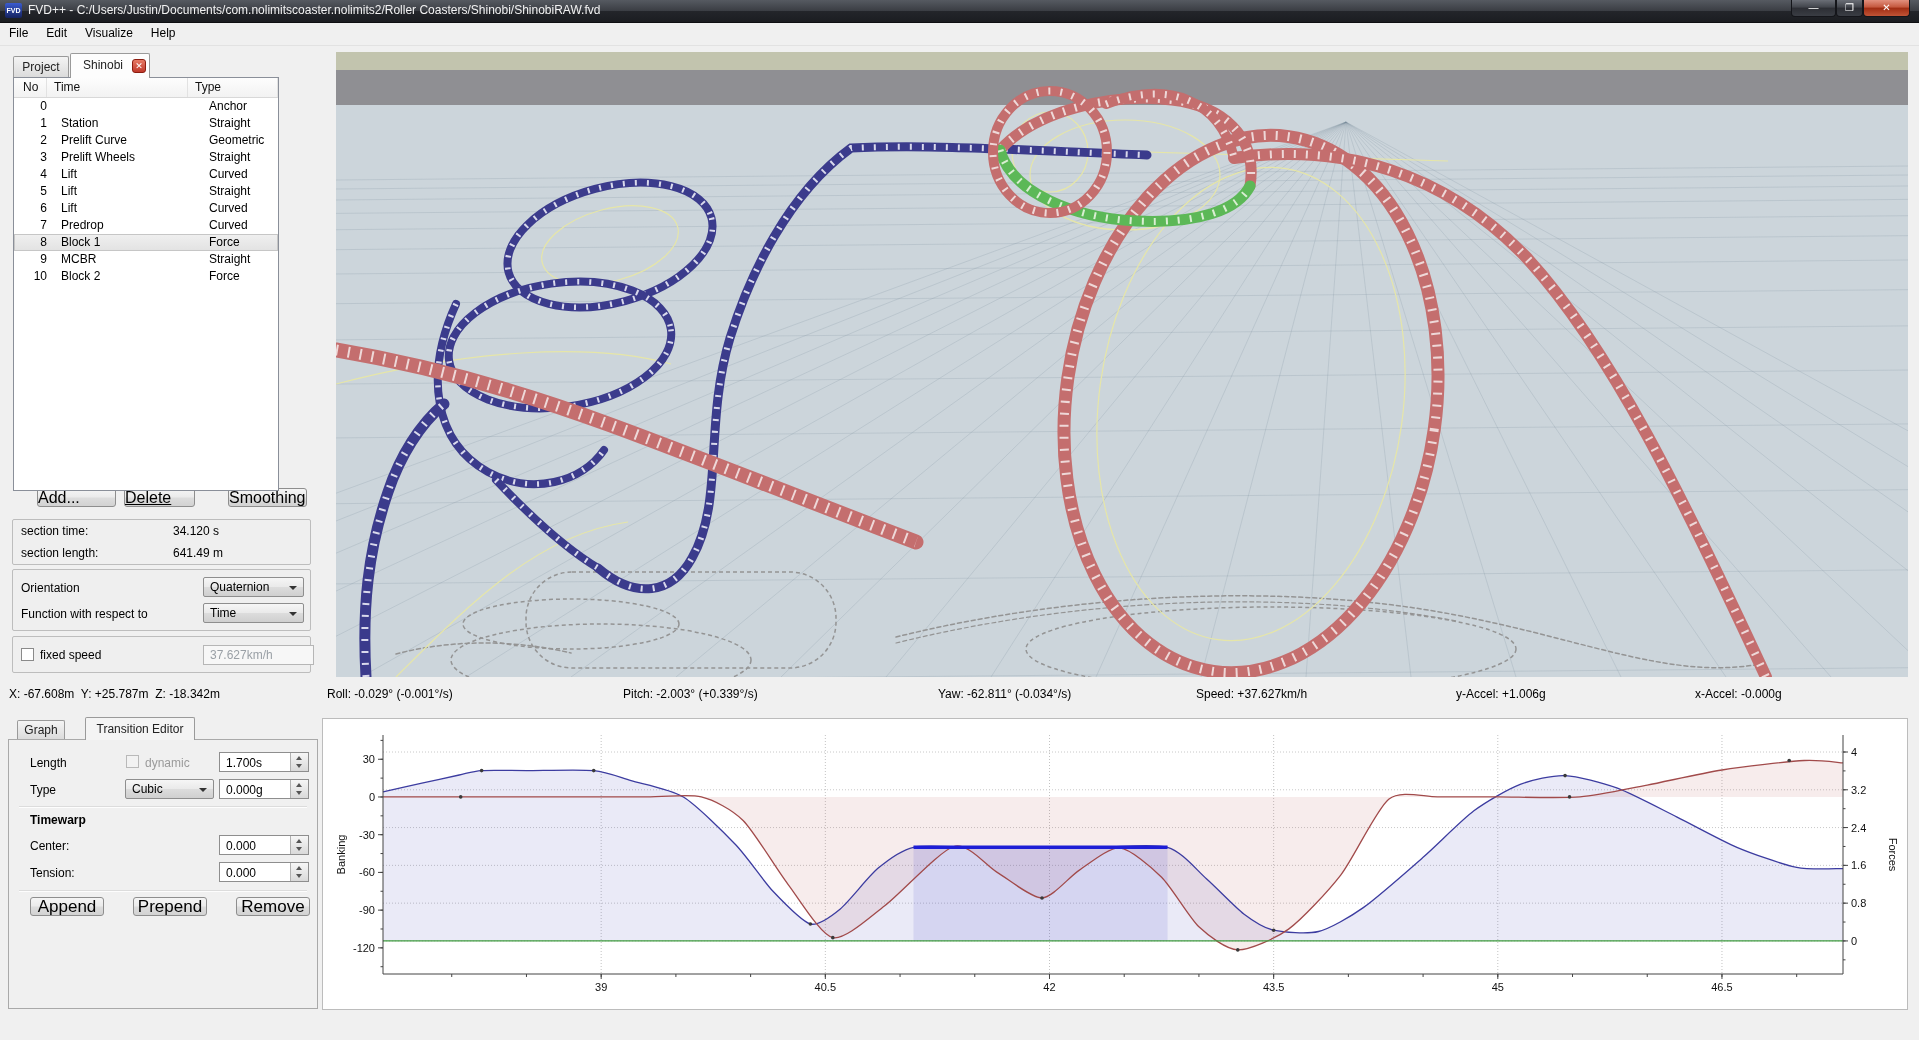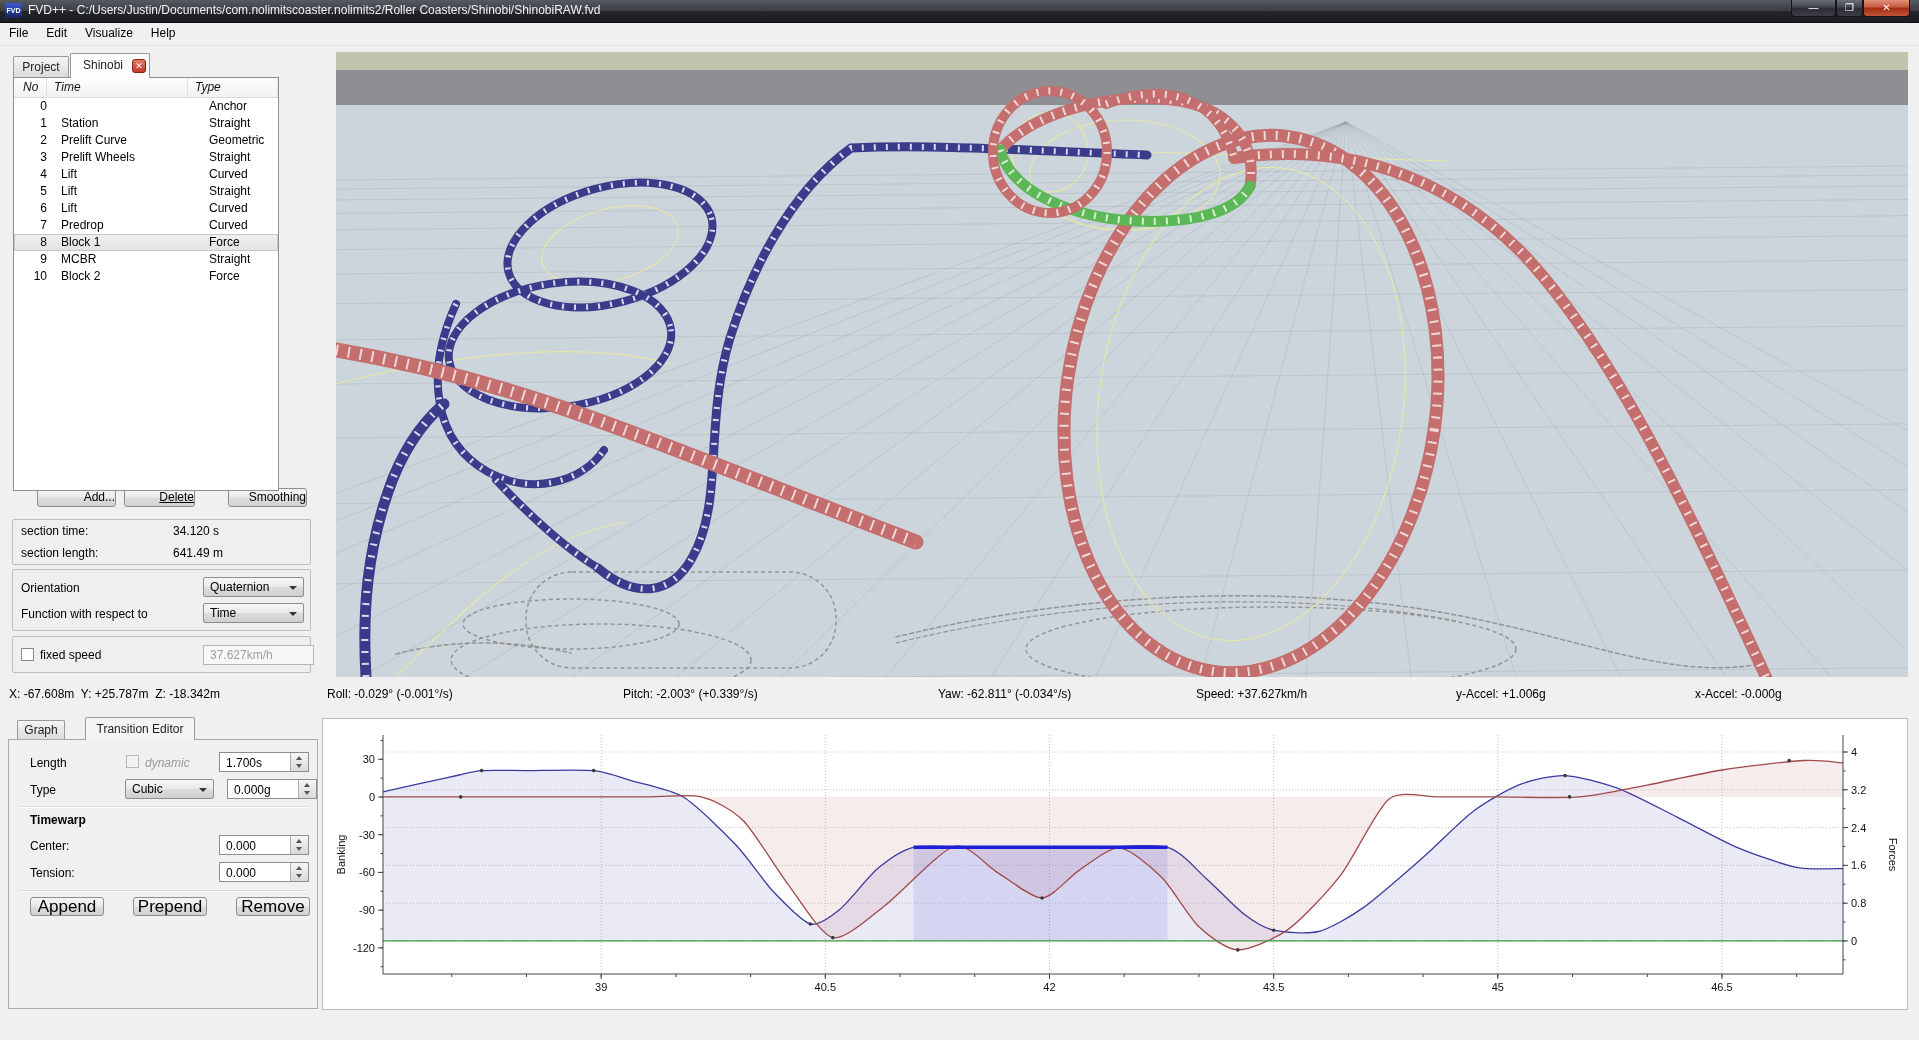--- a/index.html
+++ b/index.html
@@ -31,32 +31,32 @@
     background:linear-gradient(#f4f4f4,#dadada);color:#222;}
   .tab.active{background:#fdfdfd;z-index:3;}
   #tab-project{left:13px;top:56px;width:56px;height:22px;line-height:21px;}
   #tab-shinobi{left:70px;top:53px;width:80px;height:25px;line-height:23px;padding-right:14px;}
   #tab-close{position:absolute;right:3px;top:5px;width:14px;height:14px;border-radius:3px;
     background:linear-gradient(#e77a65,#c0392b);border:1px solid #8c1d10;color:#fff;
     font-size:9px;line-height:13px;text-align:center;box-sizing:border-box;}
   #section-table{position:absolute;left:13px;top:77px;width:266px;height:414px;background:#fff;
     border:1px solid #8a8f99;box-sizing:border-box;font-size:12px;z-index:2;}
   #tbl-header{display:flex;height:19px;background:linear-gradient(#fdfdfd,#f2f2f2);
-    border-bottom:1px solid #d8d8d8;color:#111;font-style:italic;}
+    border-bottom:1px solid #d8d8d8;color:#111;}
   #tbl-header div{border-right:1px solid #e2e2e2;box-sizing:border-box;padding-top:2px;}
   .col-no{width:33px;padding-left:9px;}
   .col-name{width:141px;padding-left:7px;}
   .col-type{flex:1;padding-left:7px;}
   .trow{display:flex;height:17px;line-height:17px;color:#000;}
   .trow .col-no{text-align:right;padding-left:0;padding-right:7px;}
   .trow.selected{background:linear-gradient(#f0f0f0,#e2e2e2);outline:1px solid #c6c6c6;outline-offset:-1px;}
 
   .pushbtn{position:absolute;height:19px;box-sizing:border-box;border:1px solid #8e8e8e;border-radius:3px;
-    background:linear-gradient(#f5f5f5,#ebebeb 48%,#dddddd 52%,#d2d2d2);font-size:12px;
-    text-align:right;line-height:17px;color:#000;}
+    background:linear-gradient(#f5f5f5,#ebebeb 48%,#dddddd 52%,#d2d2d2);font-size:16px;
+    text-align:left;line-height:17px;color:#000;}
   #btn-add{left:37px;top:488px;width:79px;}
   #btn-delete{left:124px;top:488px;width:71px;text-decoration:underline;}
   #btn-smoothing{left:228px;top:488px;width:79px;}
 
   .groupbox{position:absolute;left:12px;width:299px;border:1px solid #bdbdbd;border-radius:2px;
     background:#efefef;box-sizing:border-box;font-size:12px;color:#000;}
   #info-box{top:519px;height:46px;}
   .info-row{position:relative;height:22px;line-height:22px;}
   .info-label{position:absolute;left:8px;}
   .info-value{position:absolute;left:160px;}
@@ -327,35 +327,35 @@
       <span class="status-item" style="left: 1456px;">y-Accel: +1.006g</span>
       <span class="status-item" style="left: 1677px; margin-left: 18px;">x-Accel: -0.000g</span>
     </div>
 
   <div id="tab-graphlist" class="tab2">Graph List</div>
   <div id="tab-transition" class="tab2">Transition Editor</div>
 
   <div id="editor-panel">
     <span class="ed-label" style="top:16px;">Length</span>
     <span class="checkbox disabled" style="left:117px;top:15px;"></span>
-    <span class="ed-label gray-text" style="left:136px;top:16px;font-style:italic;">dynamic</span>
+    <span class="ed-label gray-text" style="left:136px;top:16px;">dynamic</span>
     <div class="spinbox" style="left:210px;top:12px;">
       <span class="spin-val">1.700s</span>
       <span class="spin-arrows">
           <span class="spin-up"></span>
           <span class="spin-dn"></span>
         </span>
     </div>
 
     <span class="ed-label" style="top:43px;">Type</span>
     <div class="combo" style="left:116px;top:39px;width:89px;">
       <span>Cubic</span>
       <span class="arr"></span>
     </div>
-    <div class="spinbox" style="left:218px;top:39px;text-decoration:underline;">
+    <div class="spinbox" style="left:210px;top:39px;text-decoration:underline;">
       <span class="spin-val">0.000g</span>
       <span class="spin-arrows">
           <span class="spin-up"></span>
           <span class="spin-dn"></span>
         </span>
     </div>
 
     <div class="ed-sep" style="top:66px;"></div>
     <span class="ed-label bold" style="top:73px;">Timewarp</span>
 

